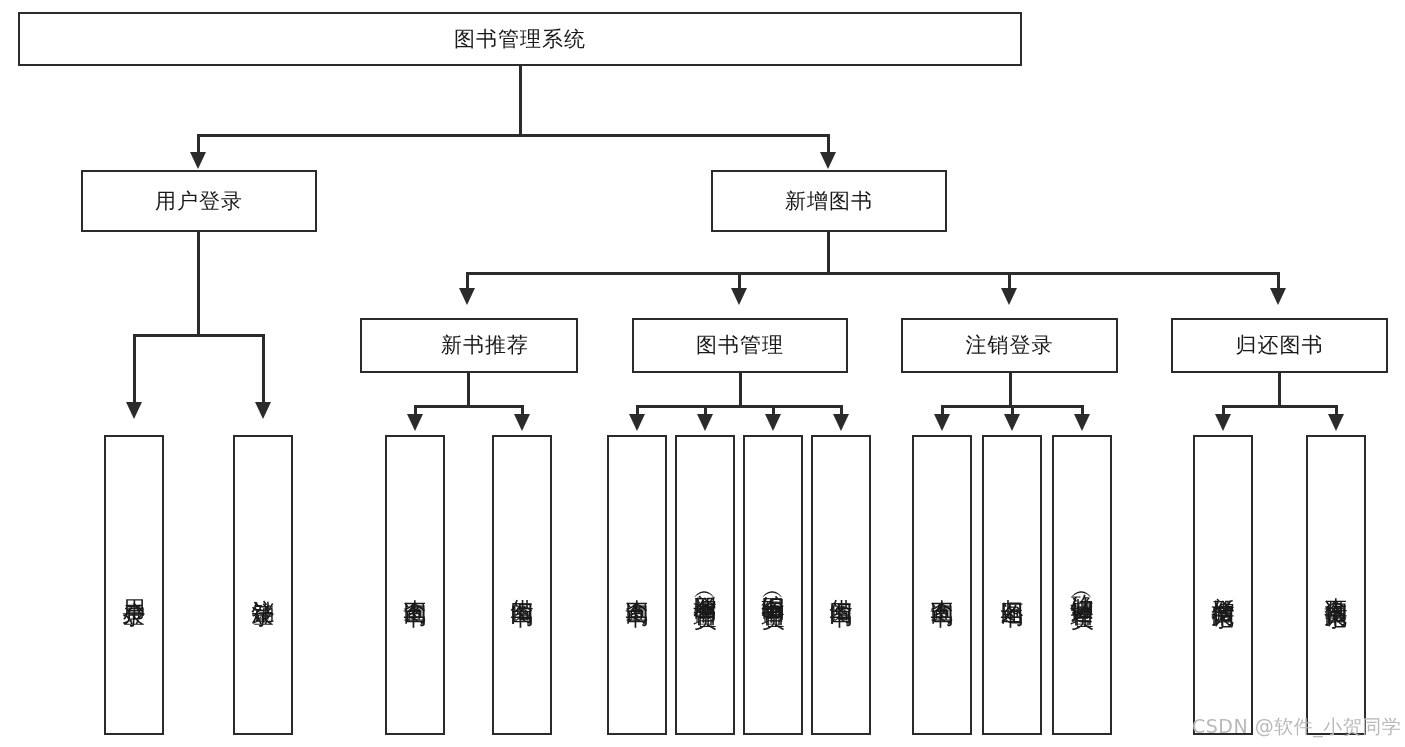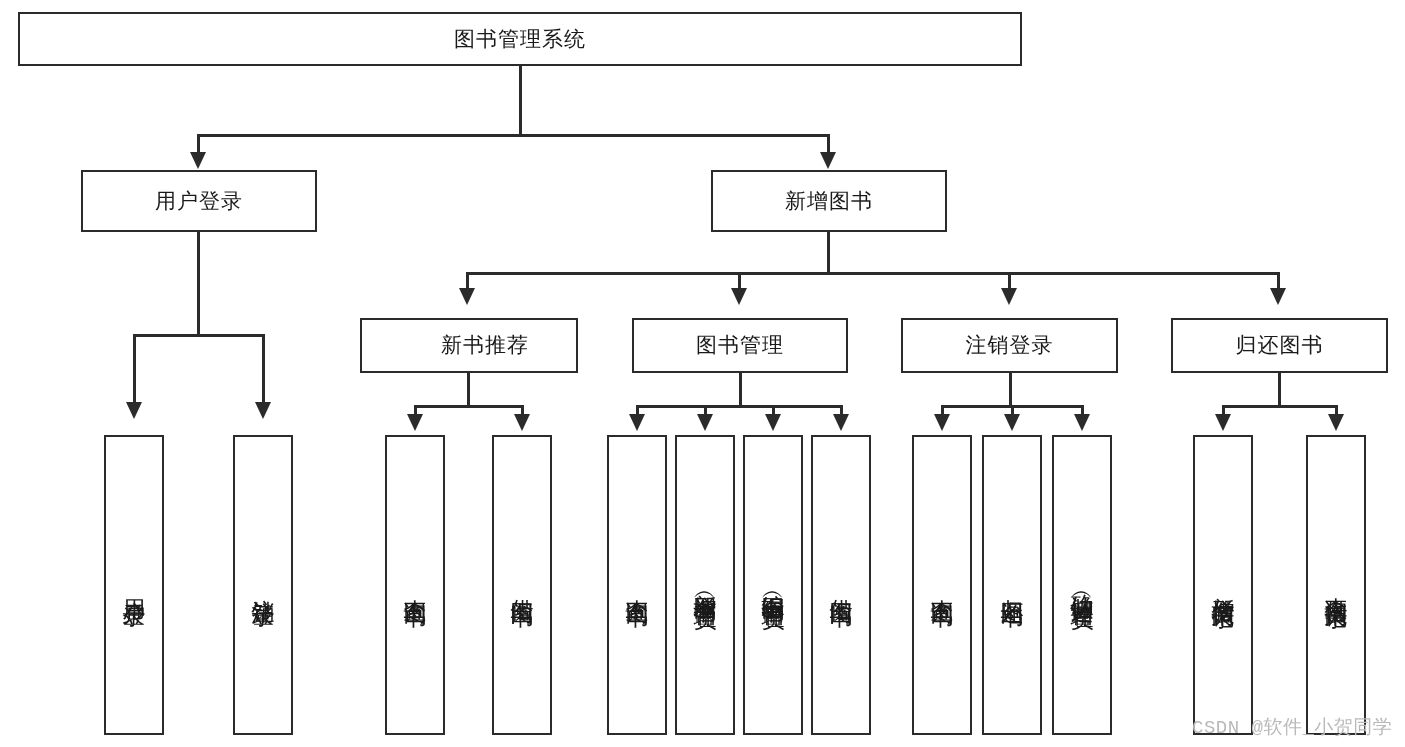--- a/index.html
+++ b/index.html
@@ -54,21 +54,20 @@
     border-right:8px solid transparent;
     border-top:17px solid #2b2b2b;
   }
 
   .watermark{
     position:absolute;
     font-size:19px;
     color:#b9b9b9;
     white-space:nowrap;
     letter-spacing:0.5px;
-    font-family:Liberation Mono, monospace;
   }
 </style>
 </head>
 <body>
 
 <div id="stage">
 
   <div class="node" style="left:18px;top:12px;width:1004px;height:54px;">
     <span class="lbl">图书管理系统</span>
   </div>

